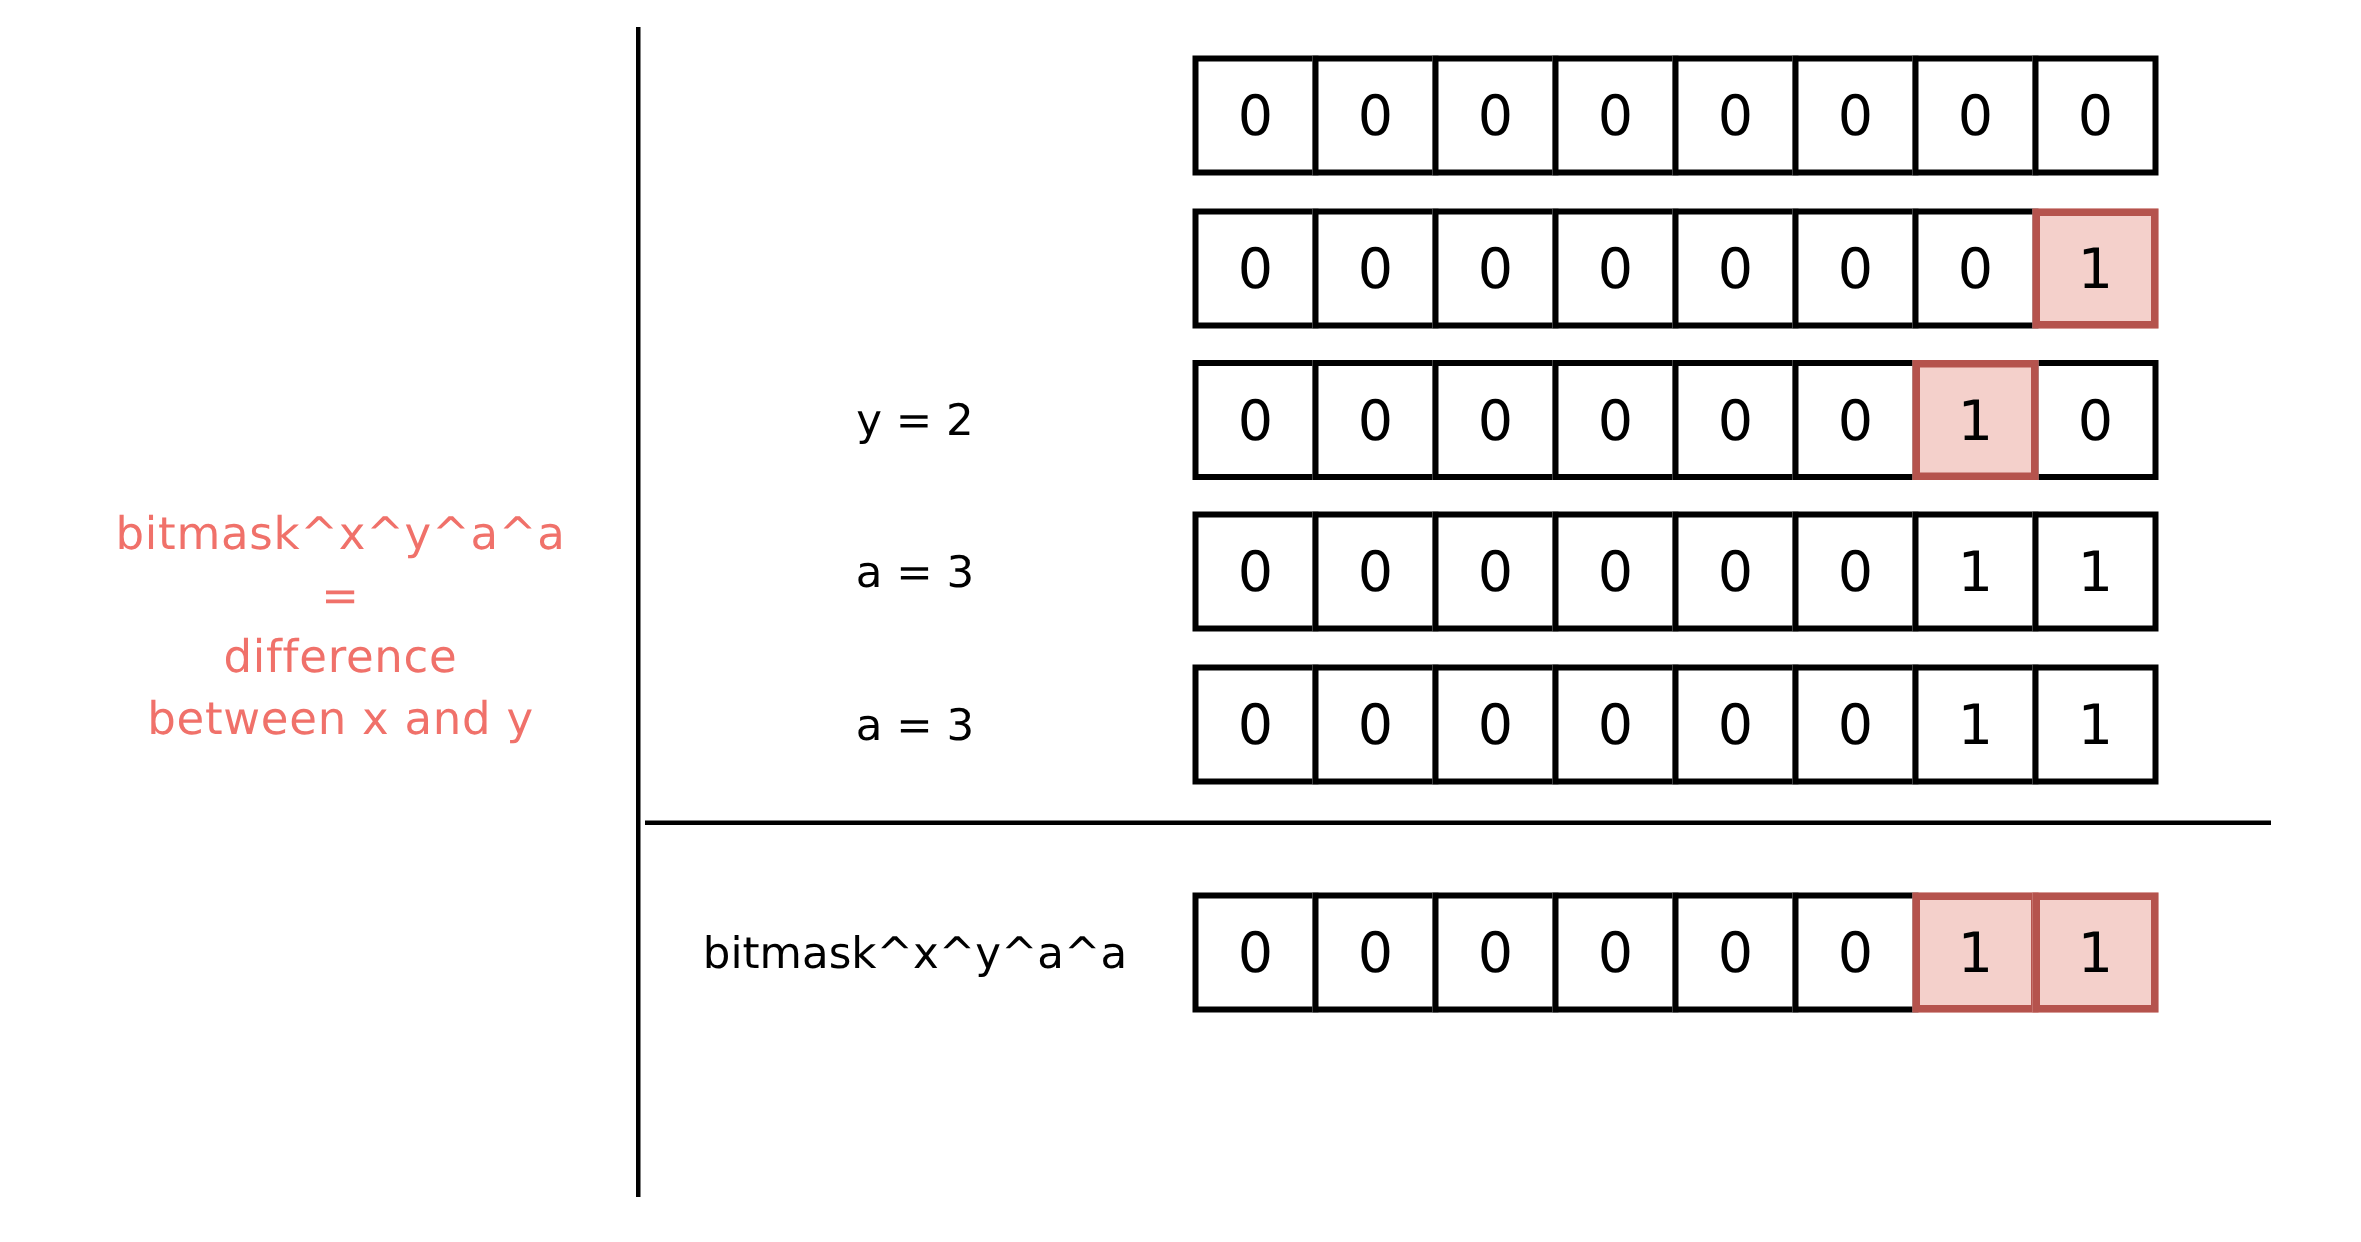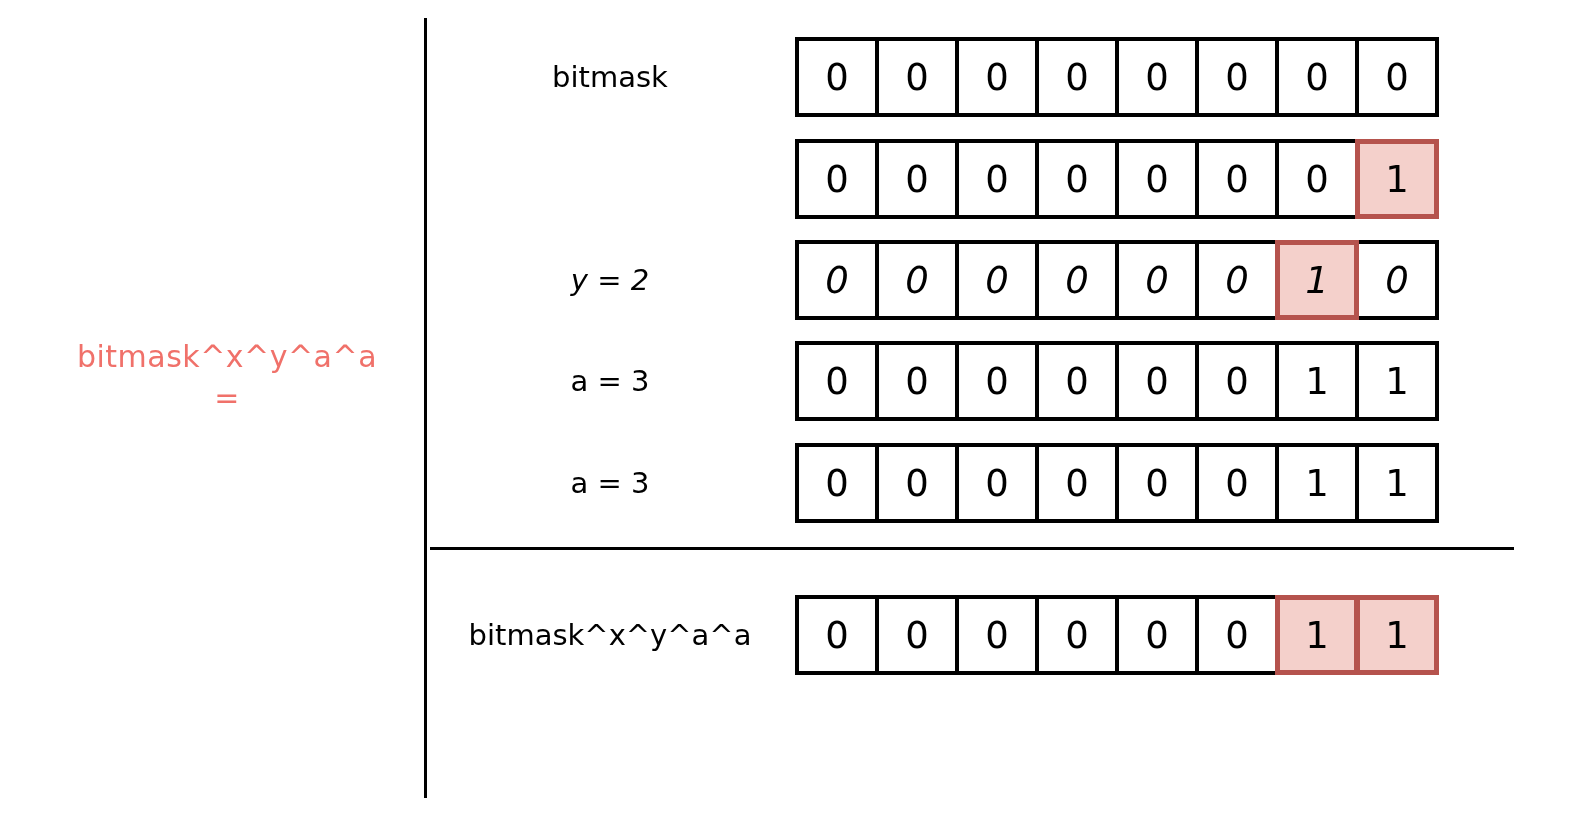--- a/index.html
+++ b/index.html
@@ -67,39 +67,40 @@
   .cell:first-child { margin-left: 0; }
   .cell.hl {
     position: relative;
     z-index: 2;
     background: var(--highlight-fill, #f4d0cb);
     border: 5px solid var(--highlight-border, #b5534d);
   }
   
   .r0 { top: 37px; }
   .r1 { top: 139px; }
-  .r2 { top: 240px; font-style: italic; }
+  .r2 { top: 240px; }
   .r3 { top: 341px; }
   .r4 { top: 443px; }
   .r5 { top: 595px; }
 </style>
 </head>
 <body>
 
 <div class="canvas">
 
   <div class="annotation">
     <div>bitmask^x^y^a^a</div>
     <div>=</div>
+    <div>difference</div>
+    <div>between x and y</div>
   </div>
 
   <div class="vline"></div>
   <div class="hline"></div>
 
-  <div class="row-label r0">bitmask</div>
   <div class="bit-row r0">
     <div class="cell">0</div>
     <div class="cell">0</div>
     <div class="cell">0</div>
     <div class="cell">0</div>
     <div class="cell">0</div>
     <div class="cell">0</div>
     <div class="cell">0</div>
     <div class="cell">0</div>
   </div>

